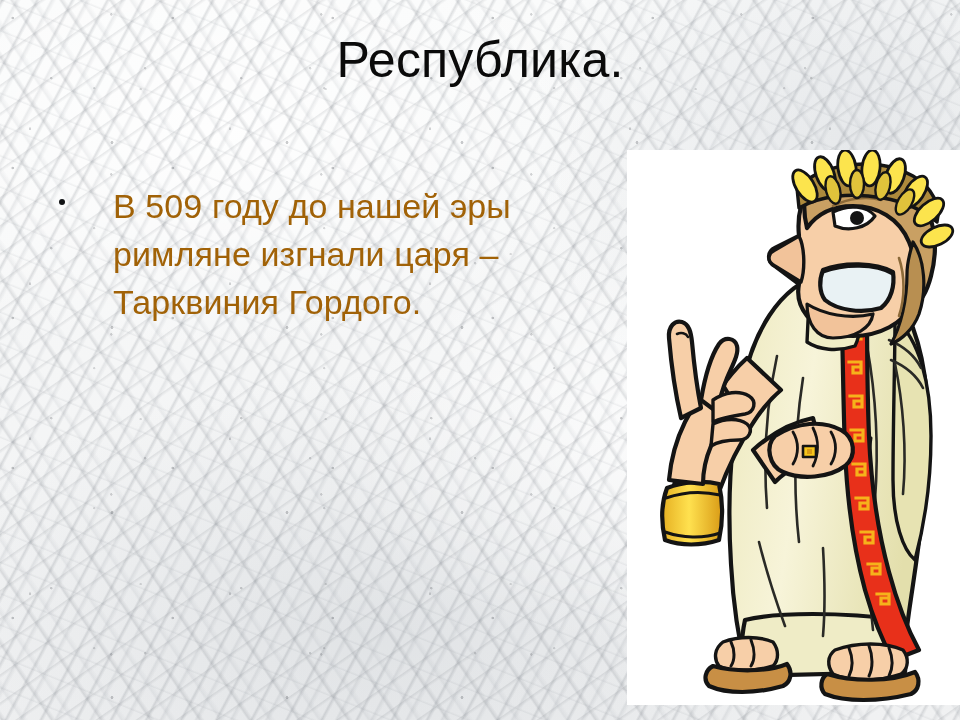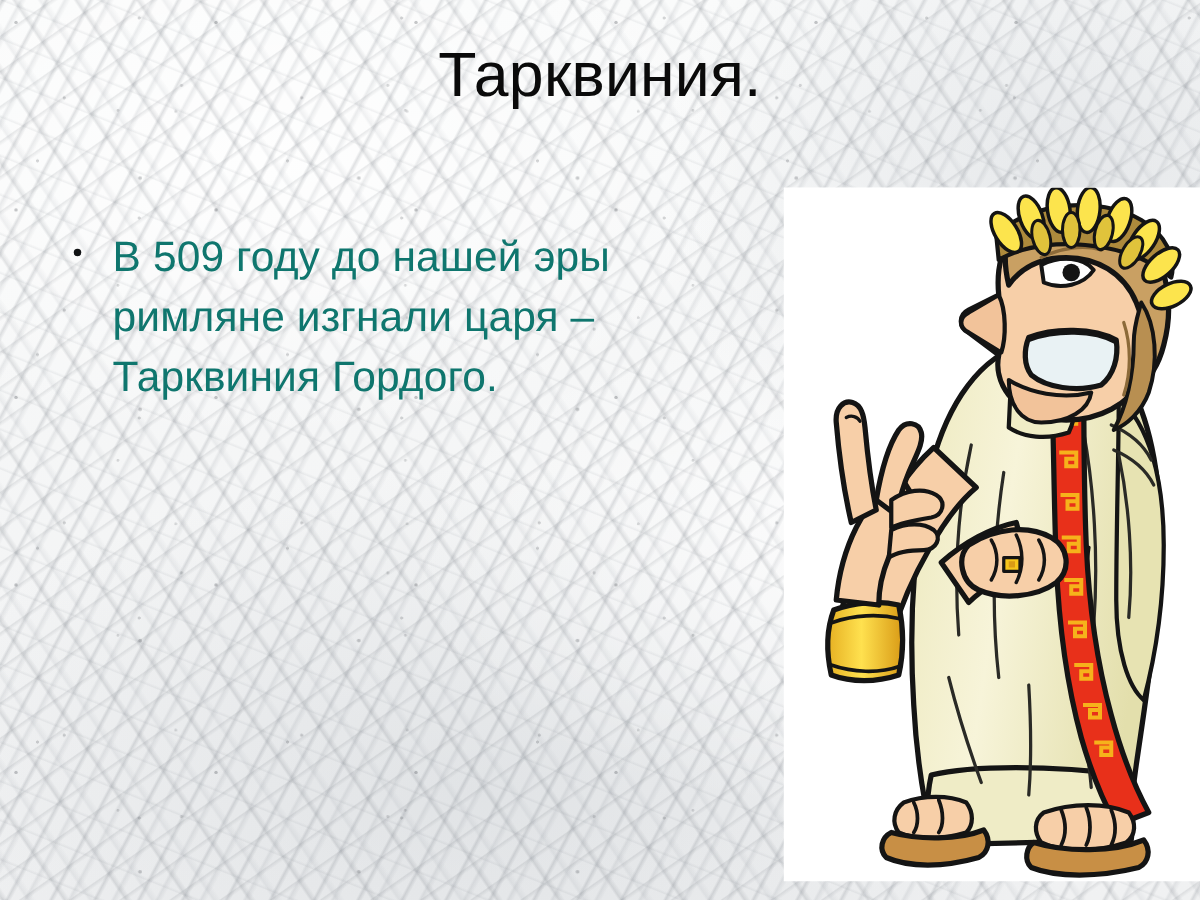--- a/index.html
+++ b/index.html
@@ -104,22 +104,23 @@
     left: 7px;
     top: 17px;
     width: 6px;
     height: 6px;
     border-radius: 50%;
     background: #111315;
   }
   .bullet-text {
     font-size: 34px;
     line-height: 48px;
-    color: #0f766e;
+    color: #a16207;
     letter-spacing: .1px;
+    margin-left: 23px;
   }
 
   
   .picture-frame {
     position: absolute;
     left: 627px;
     top: 150px;
     width: 333px;
     height: 555px;
     background: #ffffff;
@@ -128,21 +129,21 @@
   .picture-frame svg { display: block; }
 </style>
 </head>
 <body>
 
 <div class="slide">
 
   <div class="marble-bg"></div>
   <div class="marble-speckle"></div>
 
-  <div class="title">Тарквиния.</div>
+  <div class="title">Республика.</div>
 
   <div class="body">
     <div class="bullet-row">
       <span class="bullet-dot"></span>
       <div class="bullet-text">В 509 году до нашей эры римляне изгнали царя – Тарквиния Гордого.</div>
     </div>
   </div>
 
   <div class="picture-frame">
     <svg width="333" height="555" viewBox="0 0 333 555" xmlns="http://www.w3.org/2000/svg">

